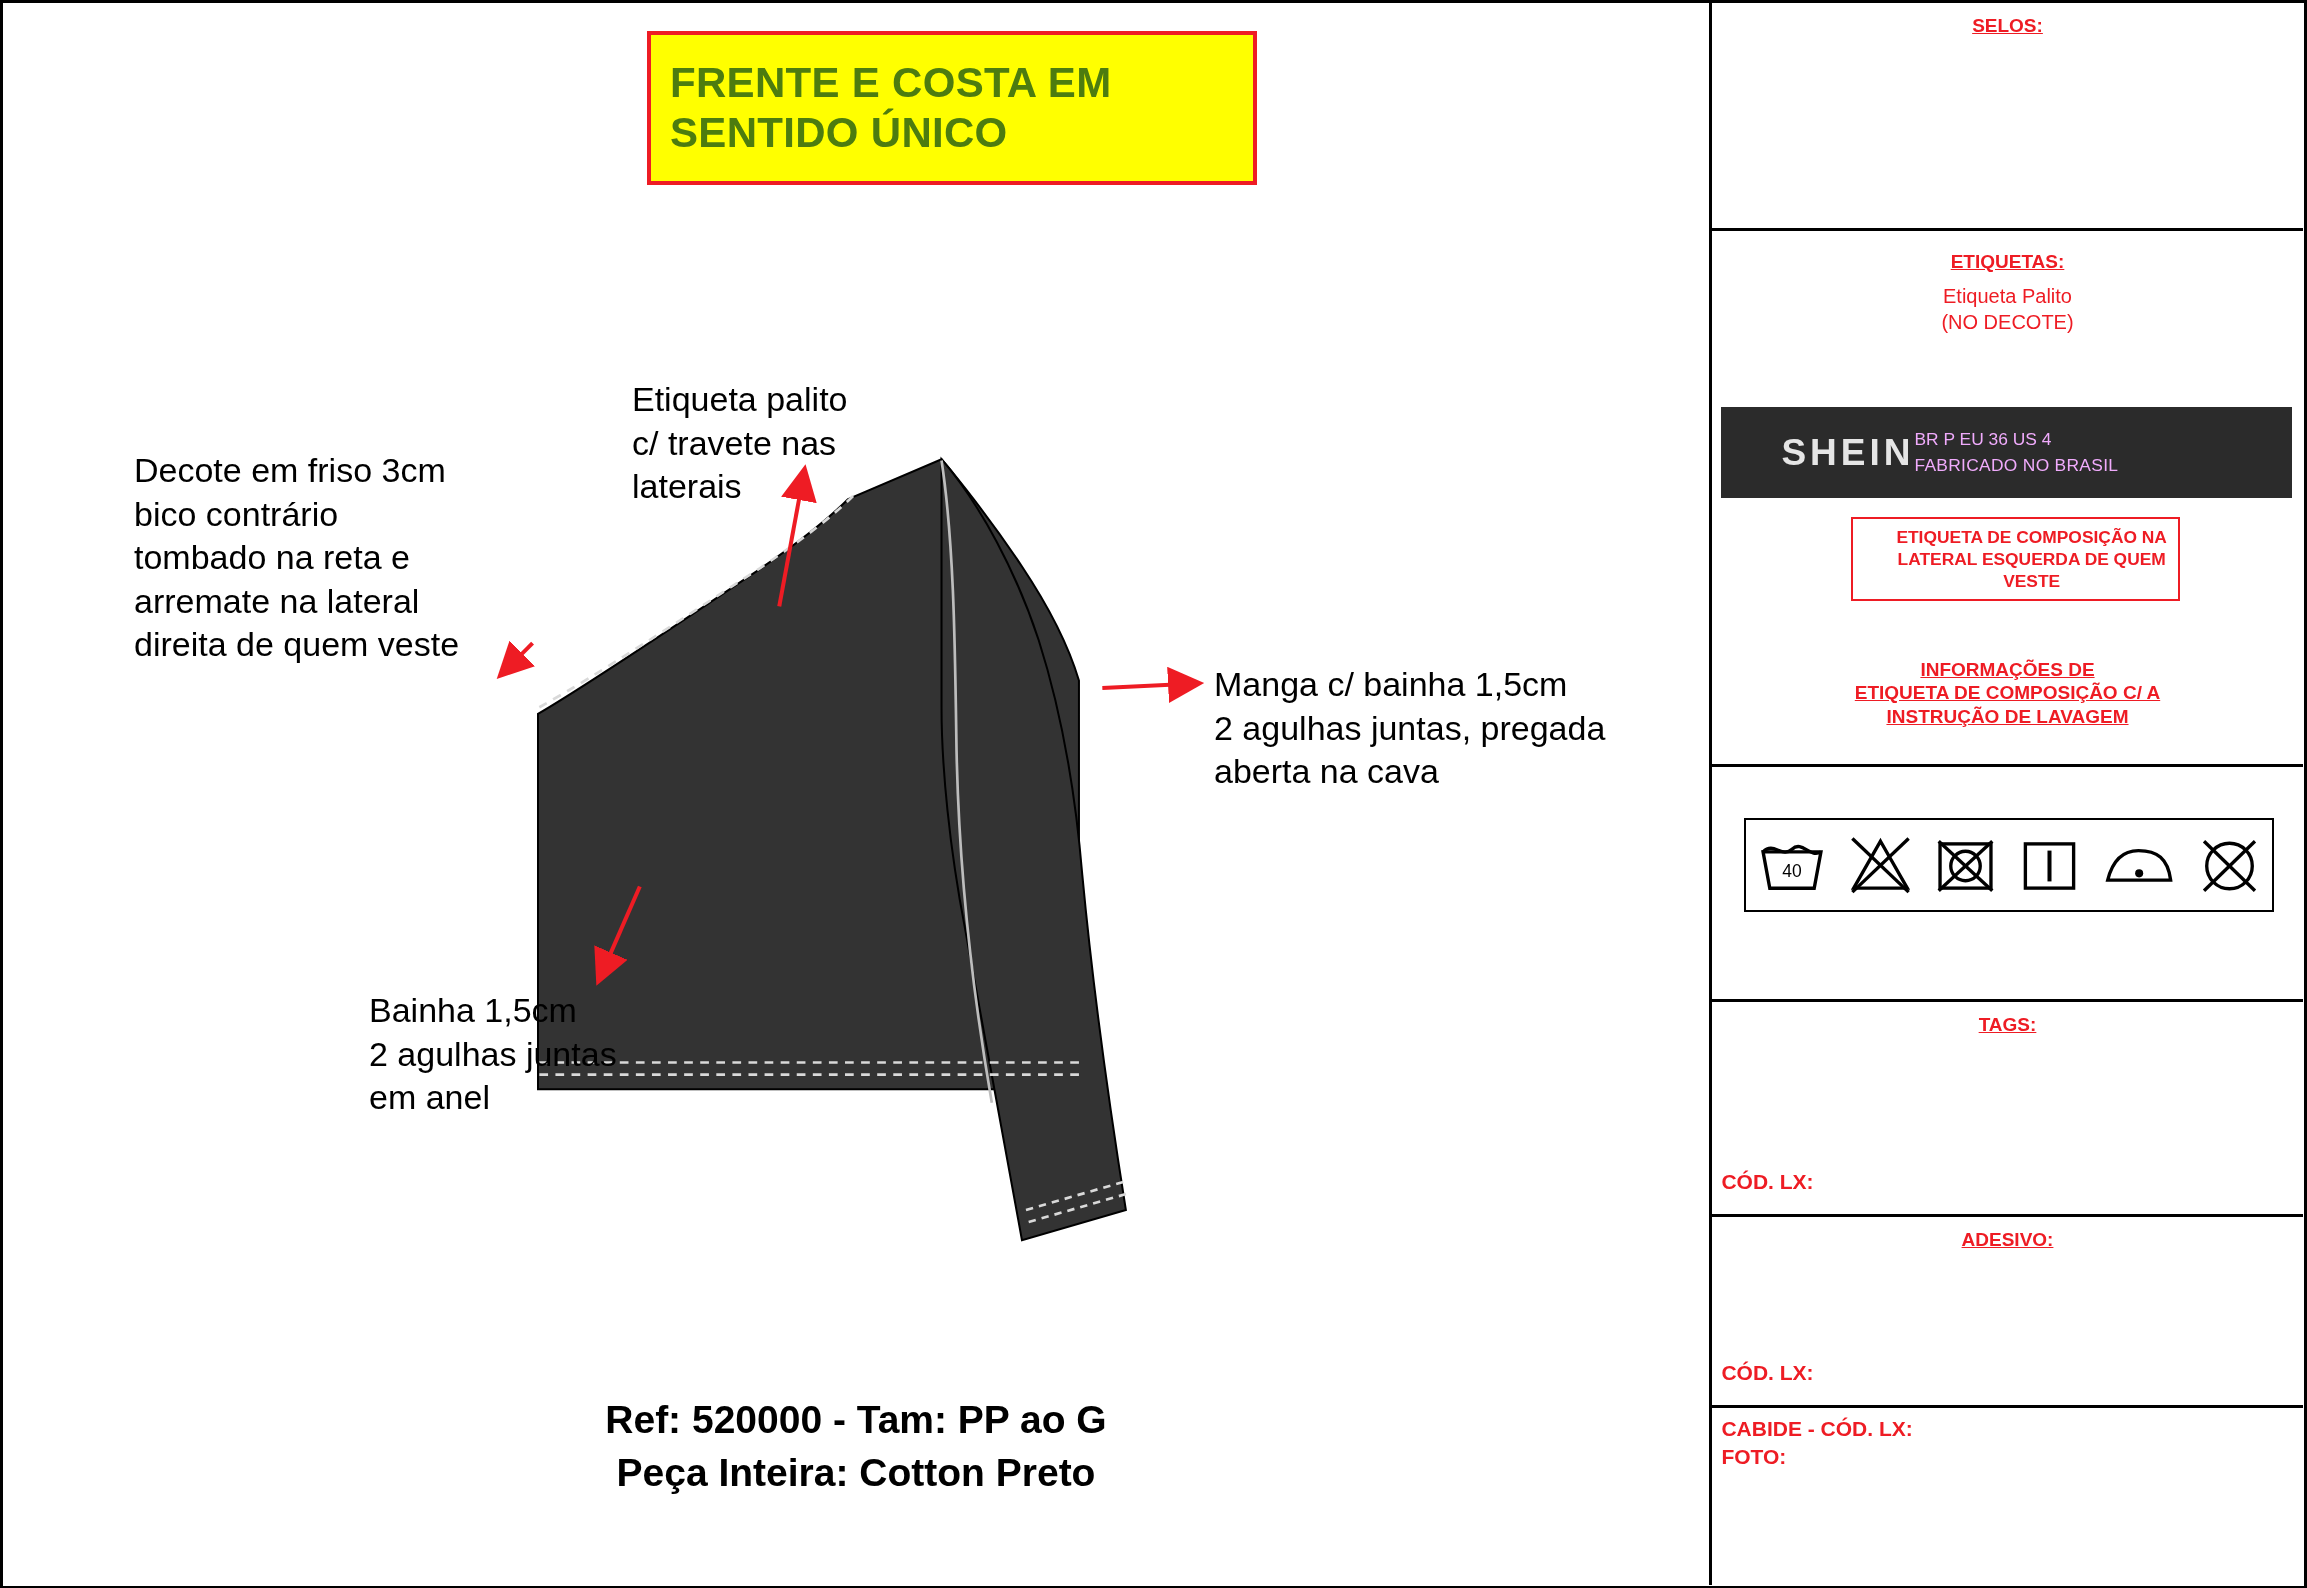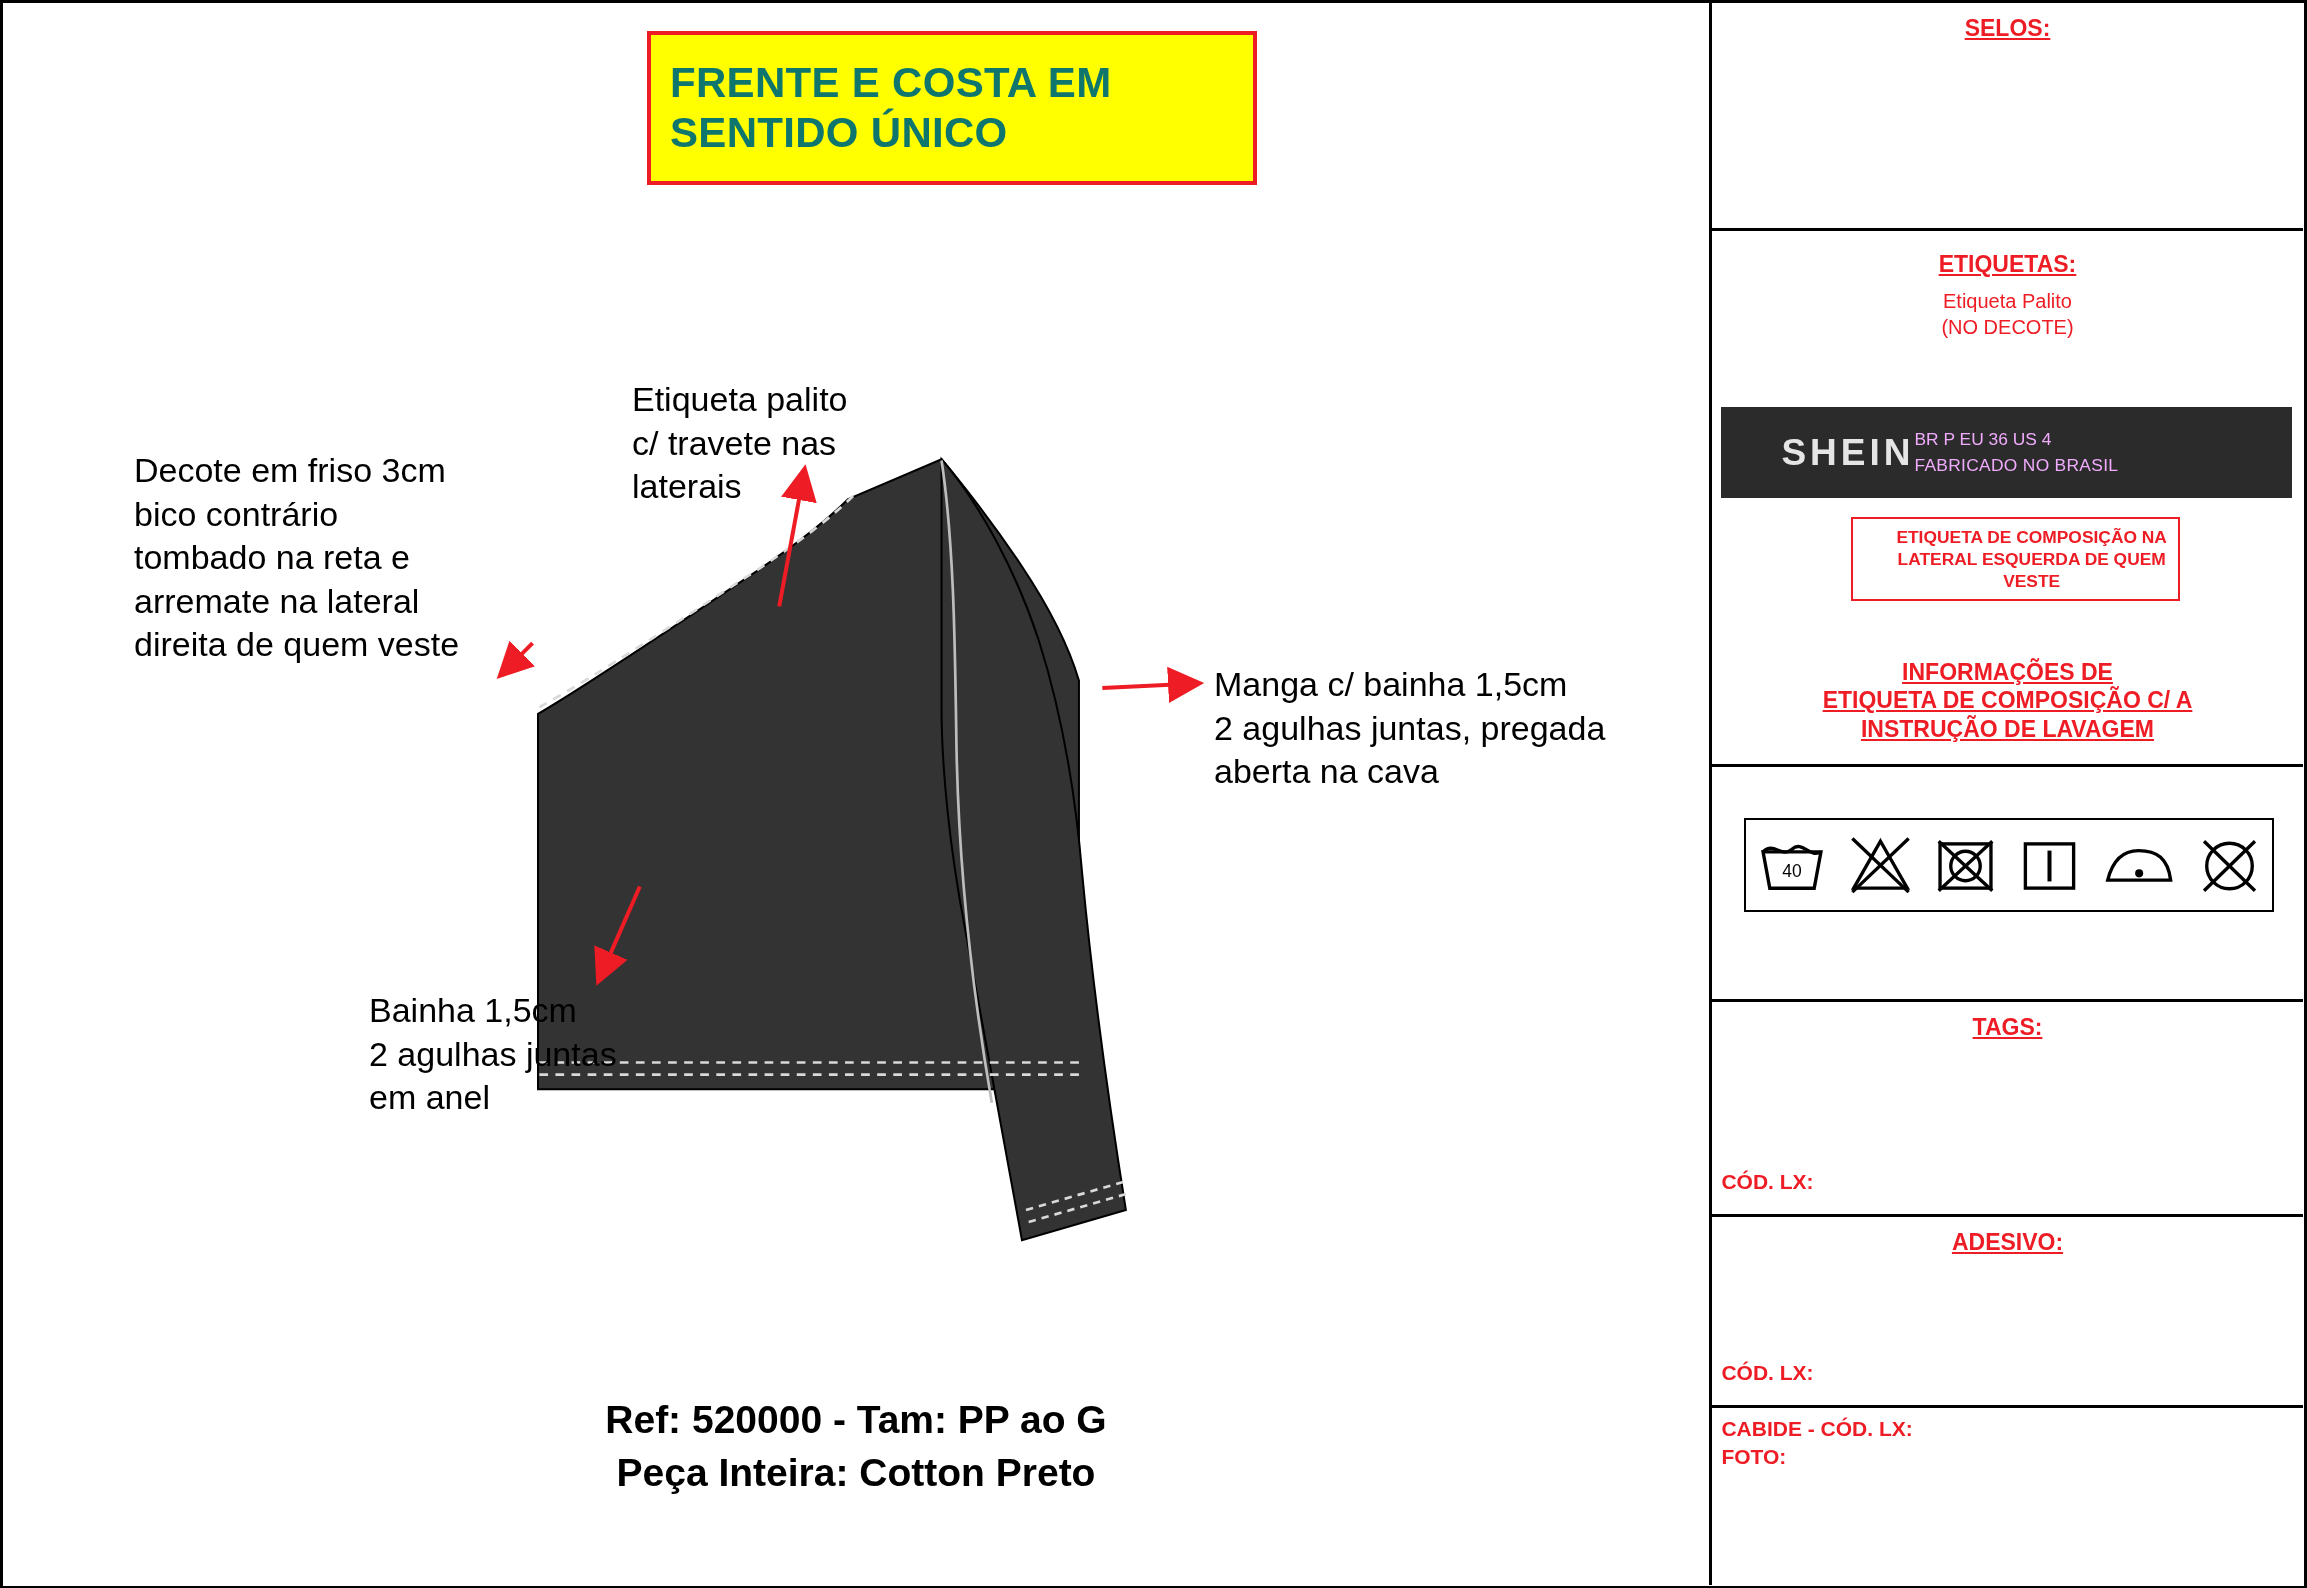--- a/index.html
+++ b/index.html
@@ -39,21 +39,21 @@
     height: 154px;
     background: #ffff00;
     border: 4px solid #ee1c24;
     box-sizing: border-box;
     display: flex;
     flex-direction: column;
     justify-content: center;
     padding: 4px 19px;
   }
   #banner .line {
-    color: #0f766e;
+    color: #4d7c0f;
     font-size: 42px;
     font-weight: bold;
     line-height: 1.18;
     letter-spacing: 0.3px;
   }
 
   
   .note {
     position: absolute;
     color: #000000;
@@ -109,21 +109,21 @@
   .rsec {
     position: absolute;
     left: 0;
     width: 591px;
     box-sizing: border-box;
     border-bottom: 3.4px solid #000000;
   }
   .rtitle {
     text-align: center;
     color: #ee1c24;
-    font-size: 23px;
+    font-size: 19px;
     font-weight: bold;
     text-decoration: underline;
     line-height: 1.25;
     margin-top: 10.7px;
   }
   .rsub {
     text-align: center;
     color: #ee1c24;
     font-size: 20px;
     line-height: 1.3;

